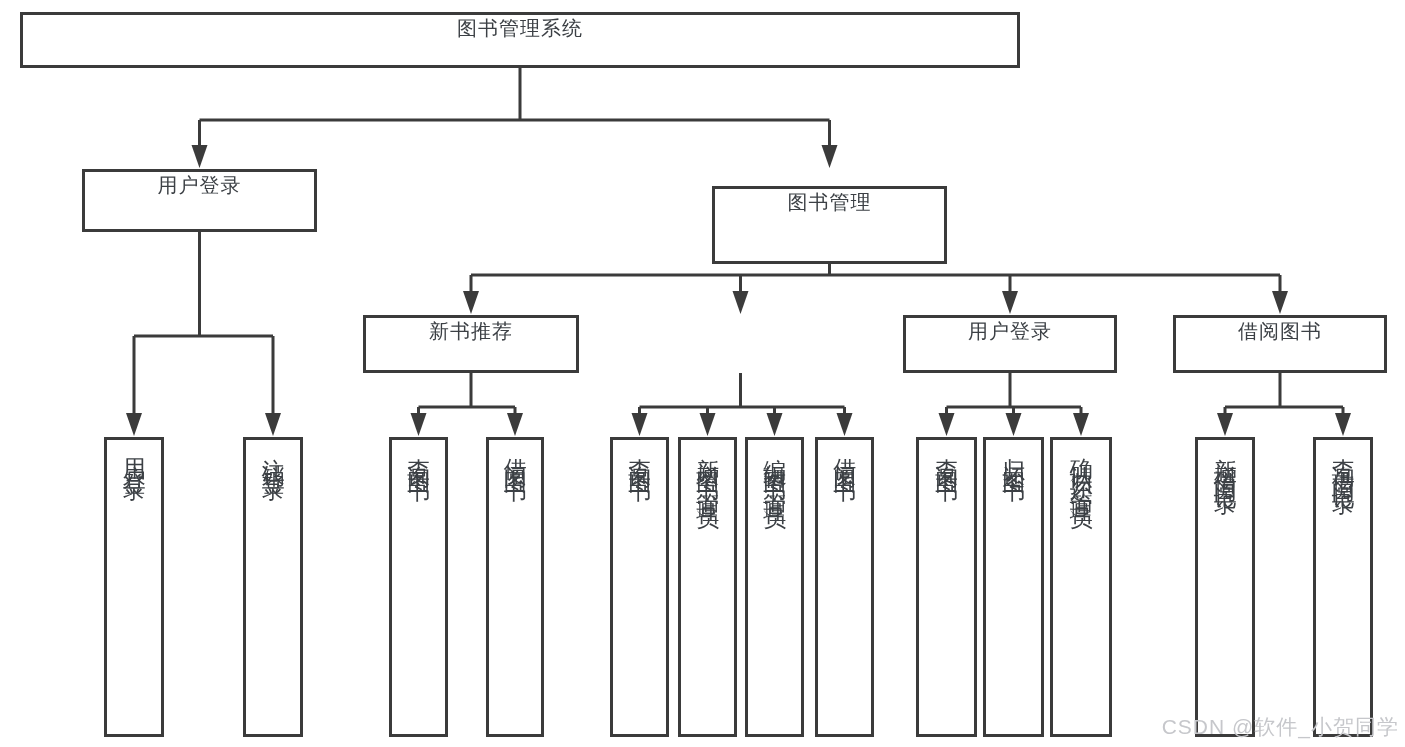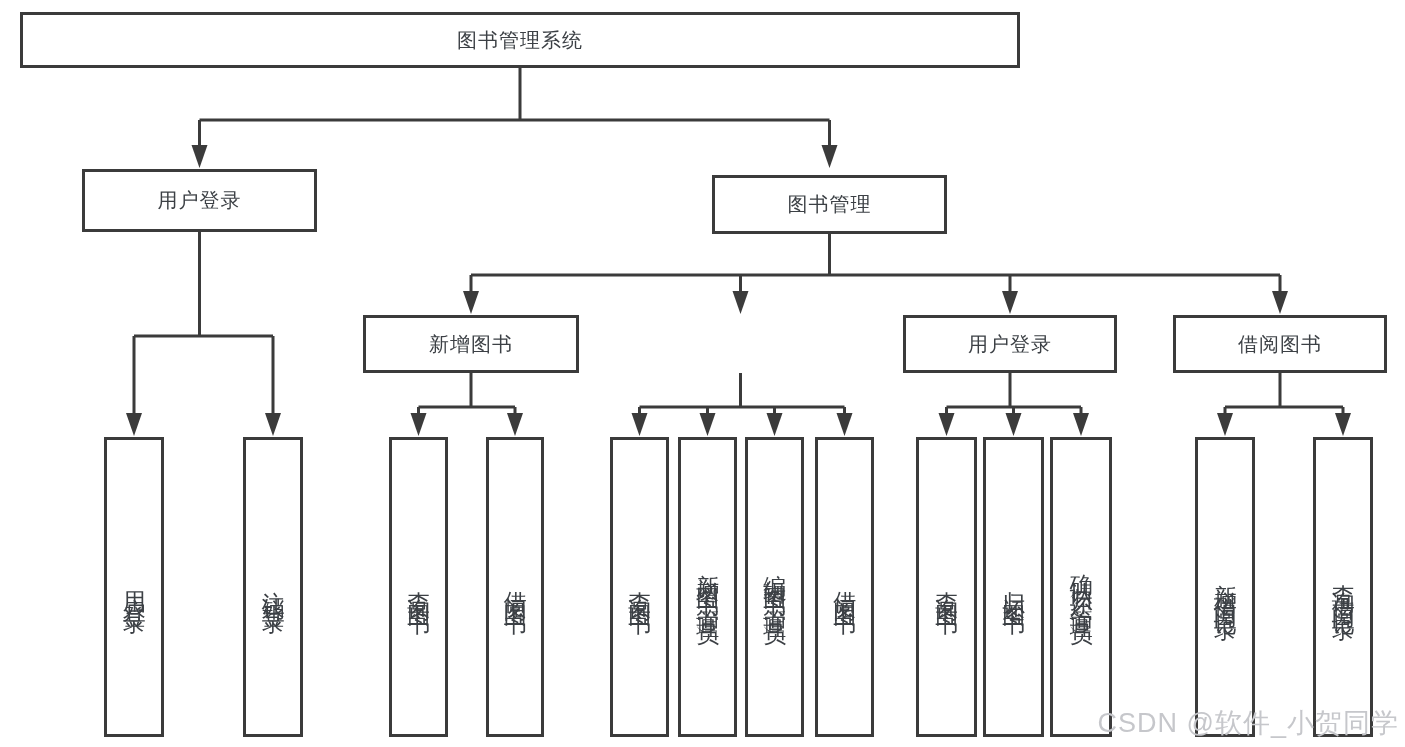--- a/index.html
+++ b/index.html
@@ -20,21 +20,21 @@
     left: 0;
     top: 0;
     z-index: 1;
   }
   .node {
     position: absolute;
     box-sizing: border-box;
     border: 3px solid #3b3b3b;
     background: #ffffff;
     display: flex;
-    align-items: center;
+    align-items: flex-start;
     justify-content: center;
     z-index: 2;
     color: #3c4045;
   }
   .h-node span {
     font-size: 20px;
     letter-spacing: 1px;
     white-space: nowrap;
   }
   .v-node span {
@@ -43,21 +43,21 @@
     font-size: 23px;
     letter-spacing: 7px;
     line-height: 1.1;
     white-space: nowrap;
   }
   .watermark {
     position: absolute;
     right: 6px;
     bottom: 6px;
     z-index: 3;
-    font-size: 27px;
+    font-size: 21px;
     color: #c6c7cb;
     letter-spacing: 1px;
     white-space: nowrap;
   }
 </style>
 </head>
 <body>
 
 <div class="canvas">
 
@@ -101,26 +101,26 @@
     </g>
   </svg>
 
   <div class="node h-node" style="left:20px;top:12px;width:1000px;height:56px">
     <span>图书管理系统</span>
   </div>
 
   <div class="node h-node" style="left:82px;top:169px;width:235px;height:63px">
     <span>用户登录</span>
   </div>
-  <div class="node h-node" style="left:712px;top:175px;width:235px;height:59px">
+  <div class="node h-node" style="left:712px;top:186px;width:235px;height:78px">
     <span>图书管理</span>
   </div>
 
   <div class="node h-node" style="left:363px;top:315px;width:216px;height:58px">
-    <span>新增图书</span>
+    <span>新书推荐</span>
   </div>
   <div class="node h-node" style="left:903px;top:315px;width:214px;height:58px">
     <span>用户登录</span>
   </div>
   <div class="node h-node" style="left:1173px;top:315px;width:214px;height:58px">
     <span>借阅图书</span>
   </div>
 
   <div class="node v-node" style="left:104px;top:437px;width:60px;height:300px">
     <span>用户登录</span>

